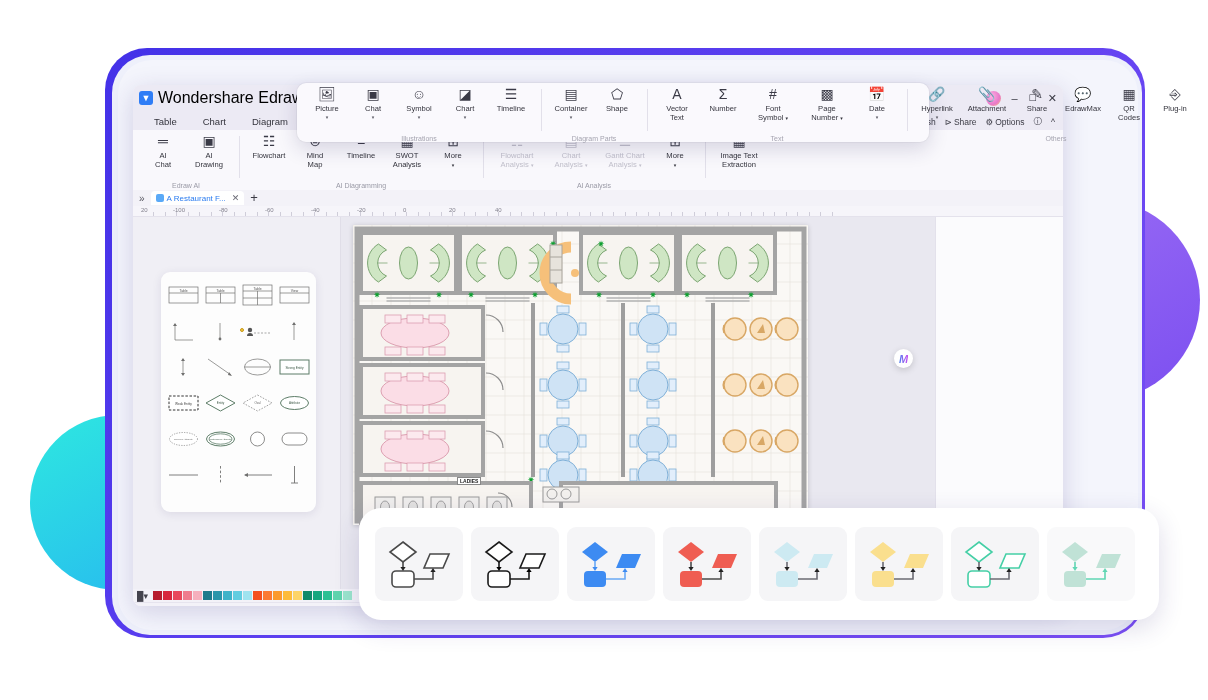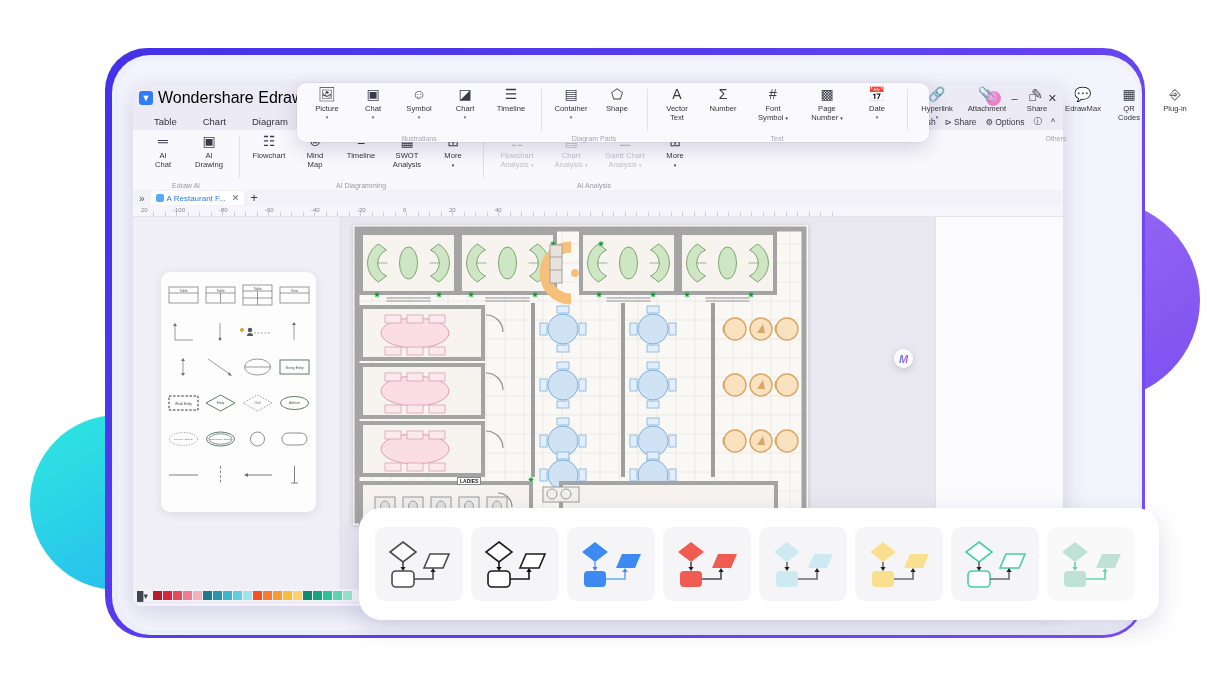--- a/index.html
+++ b/index.html
@@ -345,20 +345,28 @@
           <span class="cap">Gantt Chart<br>Analysis <span style="font-size:5px;">▾</span></span>
         </div>
         <div class="ritem">
           <span class="glyph">⊞</span>
           <span class="cap">More<br><span style="font-size:5px;">▾</span></span>
         </div>
       </div>
       <div class="rgroup-label">AI Analysis</div>
     </div>
 
+    <div class="rgroup">
+      <div class="items">
+        <div class="ritem wide">
+          <span class="glyph">▦</span>
+          <span class="cap">Image Text<br>Extraction</span>
+        </div>
+      </div>
+    </div>
   </div>
 
   <div class="tabstrip">
     <span class="chev">»</span>
     <span class="doc-tab">
       <span class="lockic"></span>
       <span>A Restaurant F...</span>
       <span class="tab-x">✕</span>
     </span>
     <span class="tab-plus">+</span>

